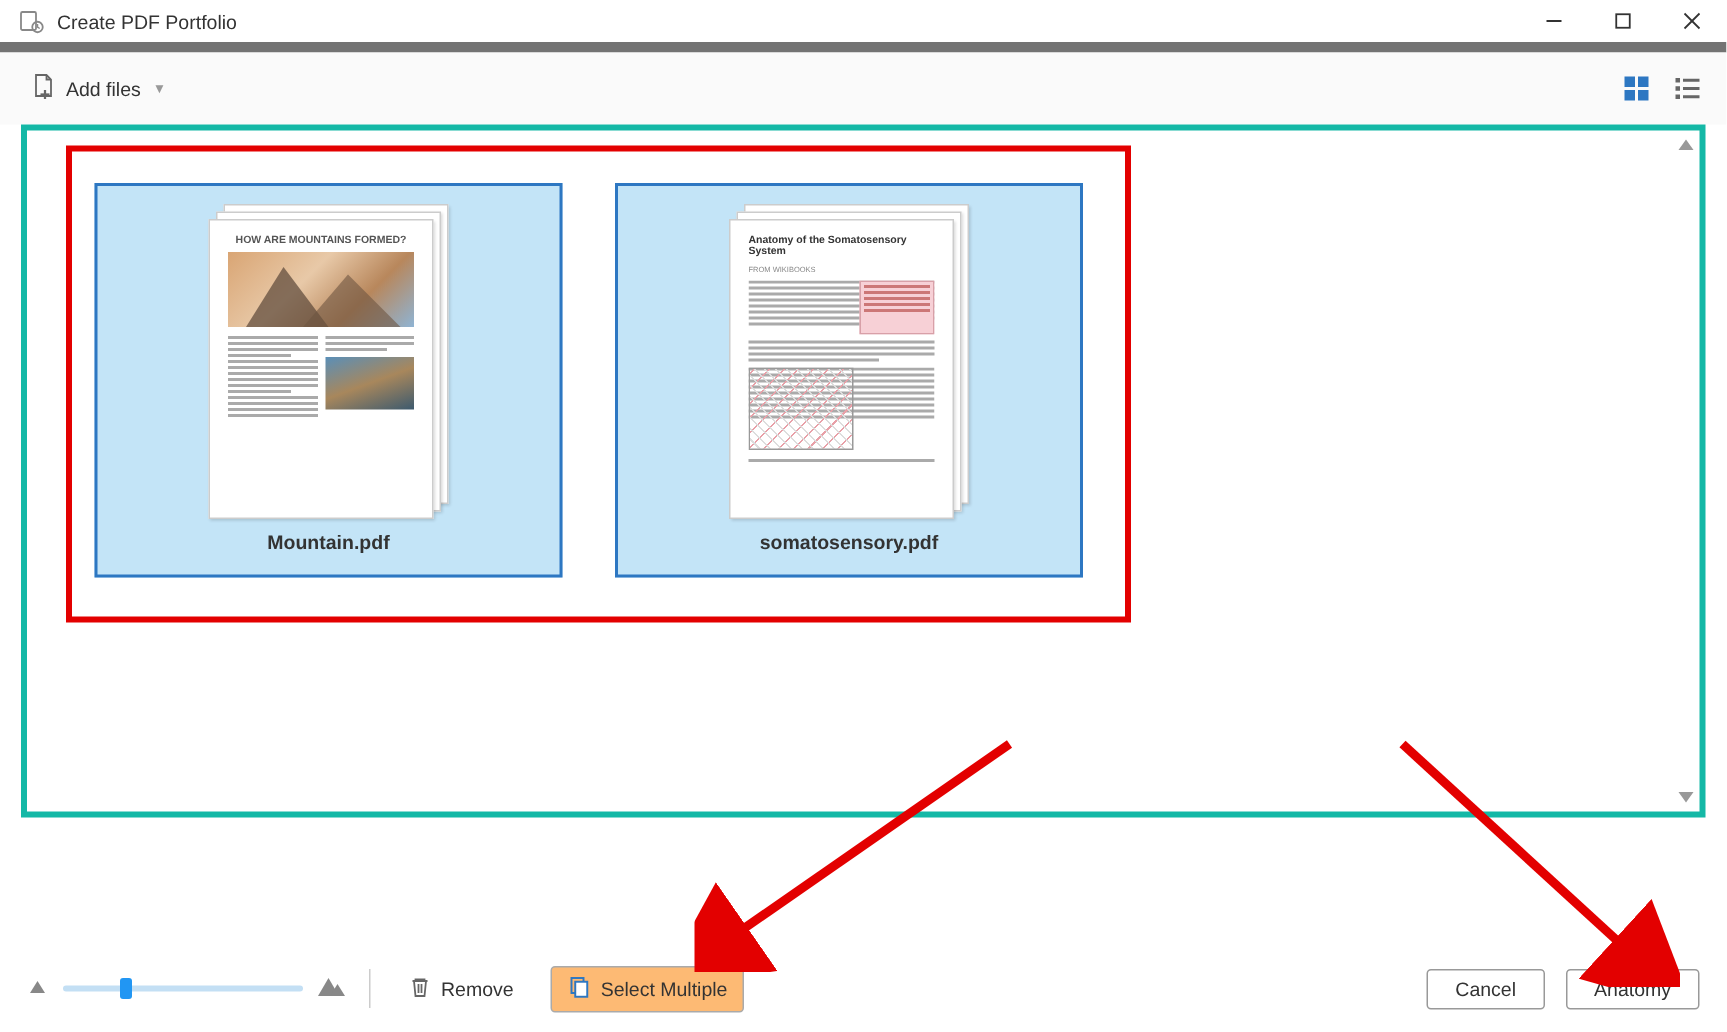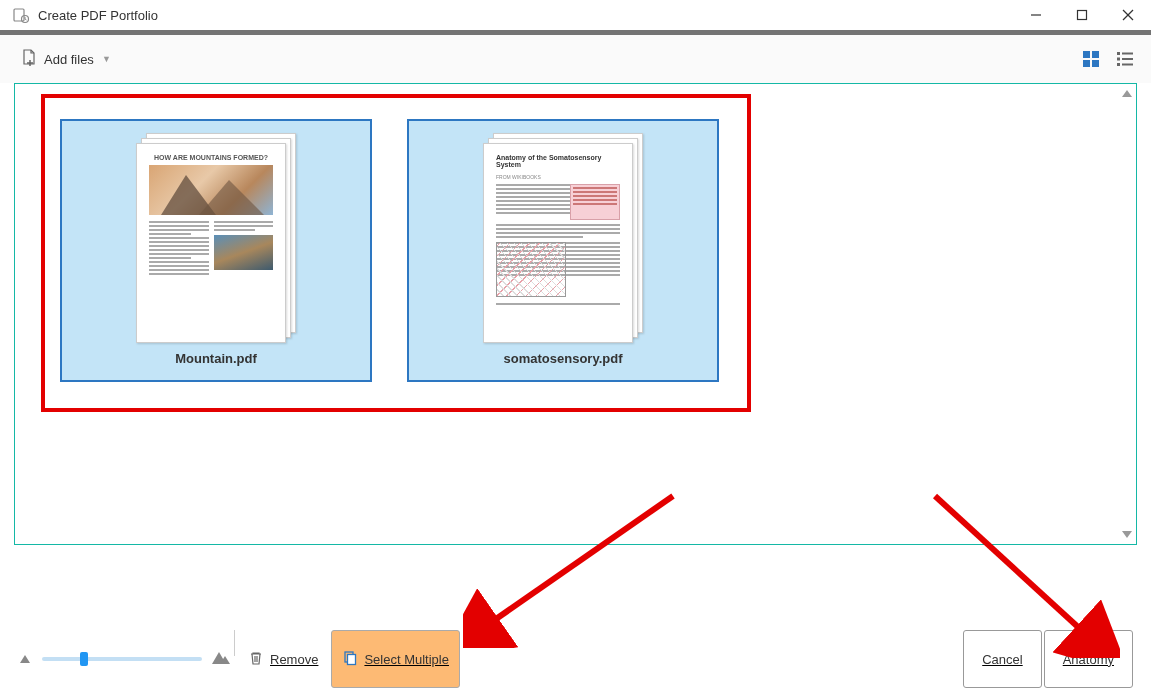--- a/index.html
+++ b/index.html
@@ -9,21 +9,21 @@
       width: 1151px;
       height: 688px;
       overflow: hidden;
       position: relative;
     }
     .titlebar {
       height: 35px;
       display: flex;
       align-items: center;
       padding: 0 0 0 12px;
-      border-bottom: 5px solid #737373;
+      border-bottom: 7px solid #737373;
       background: #fff;
     }
     .titlebar-icon { width: 18px; height: 18px; margin-right: 8px; display:flex; align-items:center;}
     .titlebar-title { font-size: 13px; color: #333; flex: 1; }
     .window-controls { display: flex; height: 100%; }
     .window-btn { width: 46px; height: 100%; display:flex; align-items:center; justify-content:center; font-size: 14px; color:#333; cursor:pointer; }
     .toolbar {
       height: 48px;
       display:flex;
       align-items:center;
@@ -31,21 +31,21 @@
       justify-content: space-between;
       background:#fafafa;
     }
     .add-files-btn { display:flex; align-items:center; gap:6px; cursor:pointer; padding:4px 6px; border-radius:3px;justify-content:flex-end; }
     .add-files-label { font-size:13px; color:#333; }
     .add-files-caret { font-size:9px; color:#999; margin-left:2px;}
     .view-toggles { display:flex; gap:10px; align-items:center; }
     .view-btn { width:24px; height:24px; display:flex; align-items:center; justify-content:center; cursor:pointer; }
     .content-area {
       margin: 0 14px;
-      border:1px solid #14b8a6;
+      border:4px solid #14b8a6;
       height: 462px;
       background:#fff;
       position:relative;
       overflow:hidden;
     }
     .selection-highlight {
       position:absolute;
       left:26px; top:10px;
       width:710px; height:318px;
       border:4px solid #e30000;
@@ -94,23 +94,23 @@
     .somato-title { font-size:7px; font-weight:bold; margin-bottom:6px; color:#333;}
     .somato-para { margin-bottom:4px; }
     .somato-box { float:right; width:50px; height:36px; background:#f7d0d6; border:1px solid #d8a0a8; margin-left:3px; padding:2px;}
     .somato-diagram { width:70px; height:55px; border:1px solid #999; float:left; margin-right:4px; background: repeating-linear-gradient(45deg, transparent, transparent 4px, #ddd 4px, #ddd 5px), repeating-linear-gradient(-45deg, transparent, transparent 6px, #e8a0a8 6px, #e8a0a8 7px);}
     .file-label { font-size:13px; font-weight:600; color:#333; margin-top:8px; }
     .footer-bar {
       position:absolute;
       left:0; right:0; bottom:0;
       height:58px;
       display:flex;
+      align-items:center;
       padding: 0 18px;
-      gap:2px;
-      text-decoration:underline;
+      gap:14px;
     }
     .zoom-area { display:flex; align-items:center; gap:8px;}
     .zoom-icon-small { color:#888; }
     .zoom-slider { width:160px; height:4px; background:#c3dff4; position:relative; border-radius:2px;}
     .zoom-thumb { position:absolute; left:38px; top:-5px; width:8px; height:14px; background:#2196f3; border-radius:2px;}
     .zoom-icon-large { color:#888; }
     .divider { width:1px; height:26px; background:#ccc; }
     .btn-flat { display:flex; align-items:center; gap:6px; padding:5px 10px; cursor:pointer; font-size:13px; color:#333; border-radius:3px; border:1px solid transparent;}
     .btn-flat.selected { background:#fdba74; border:1px solid #aaa;}
     .footer-spacer { flex:1; }

